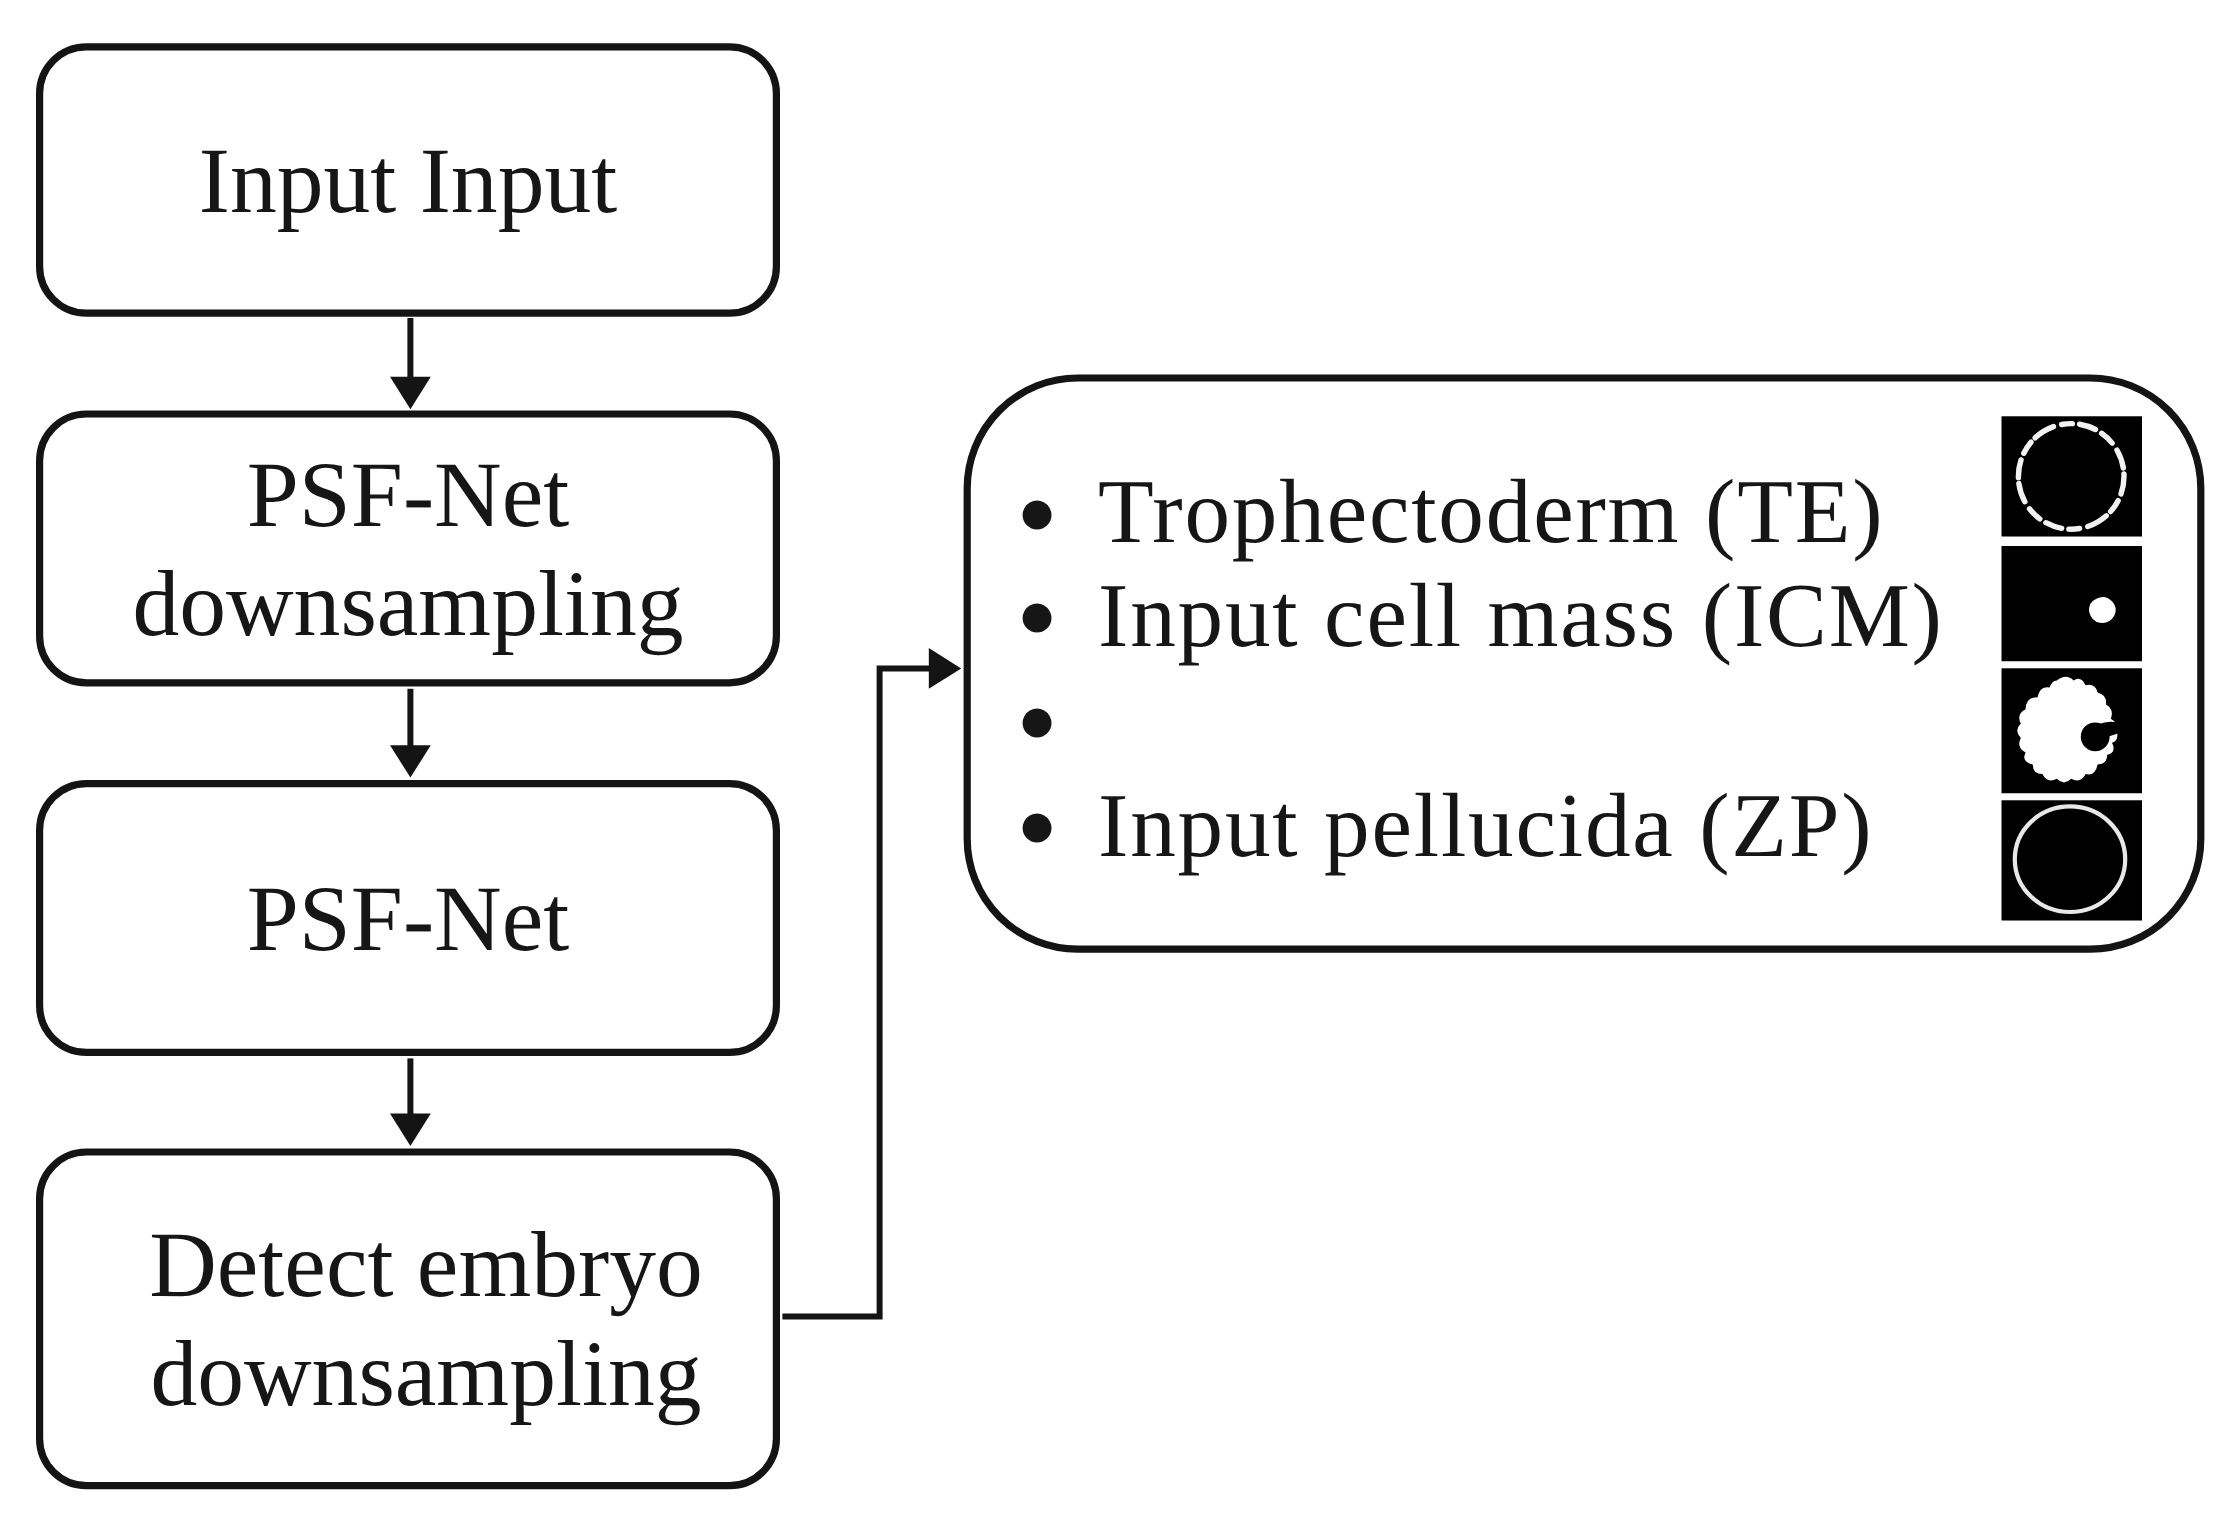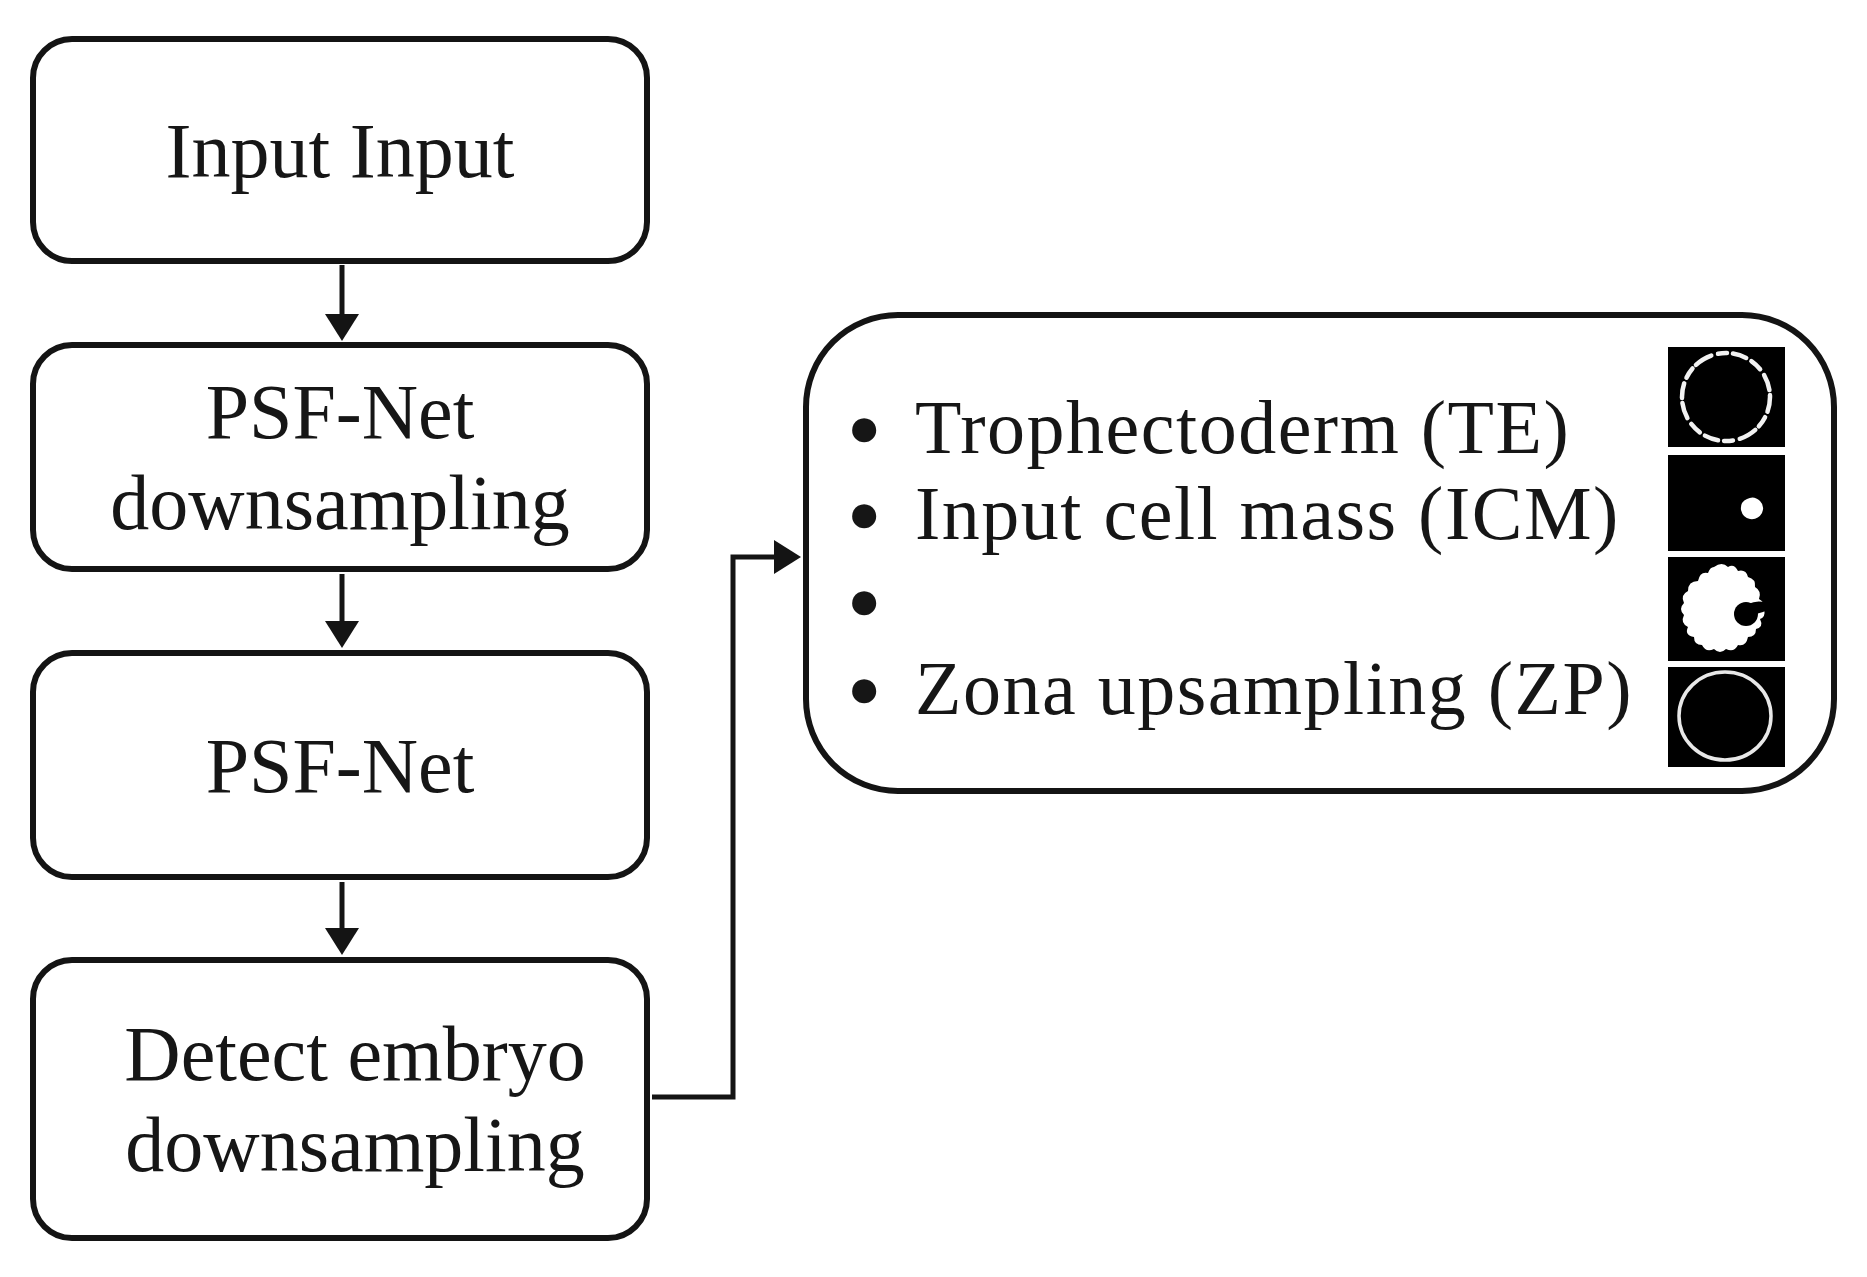--- a/index.html
+++ b/index.html
@@ -138,21 +138,21 @@
     </div>
     <div class="bullet-row" id="row-icm">
       <span class="bullet-dot">●</span>
       <span>Input cell mass (ICM)</span>
     </div>
     <div class="bullet-row" id="row-bl">
       <span class="bullet-dot">●</span>
     </div>
     <div class="bullet-row" id="row-zp">
       <span class="bullet-dot">●</span>
-      <span>Zona upsampling (ZP)</span>
+      <span>Input pellucida (ZP)</span>
     </div>
 
     <div class="thumb" id="thumb-te">
       <svg viewBox="0 0 117 100" preserveAspectRatio="none">
         <rect x="0" y="0" width="117" height="100" fill="#000000"></rect>
         <circle cx="58" cy="50" r="44" fill="none" stroke="#f2f2f2" stroke-width="4.5" stroke-linecap="round" stroke-dasharray="15 6 11 5 18 7 9 6 14 6 12 7 16 5"></circle>
       </svg>
     </div>
 
     <div class="thumb" id="thumb-icm">

